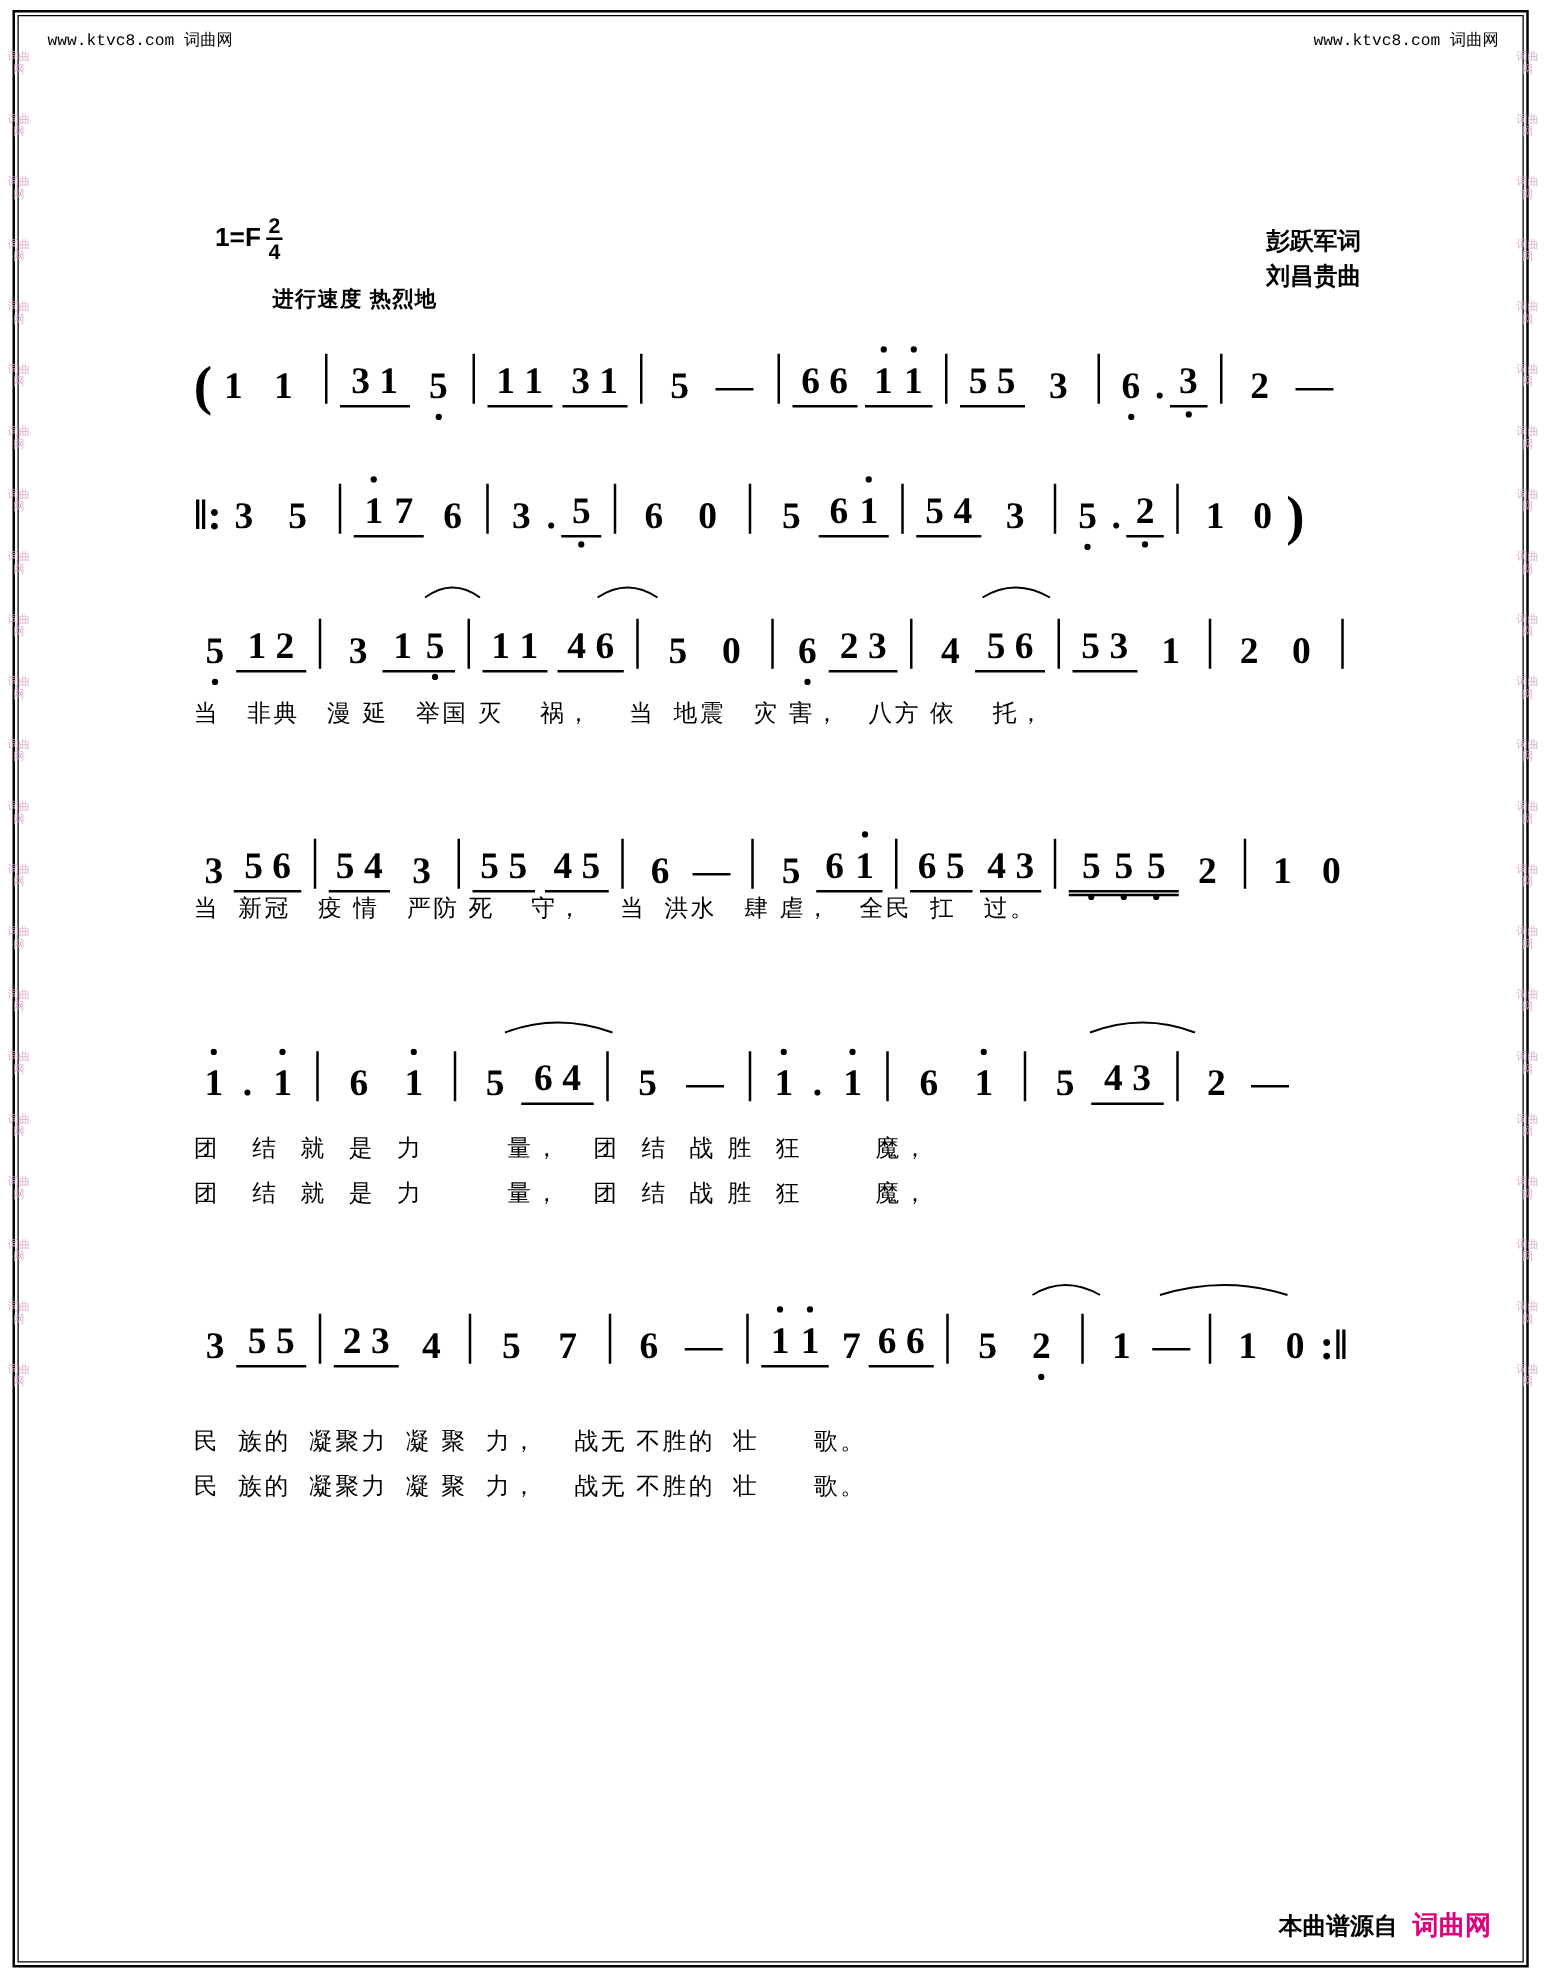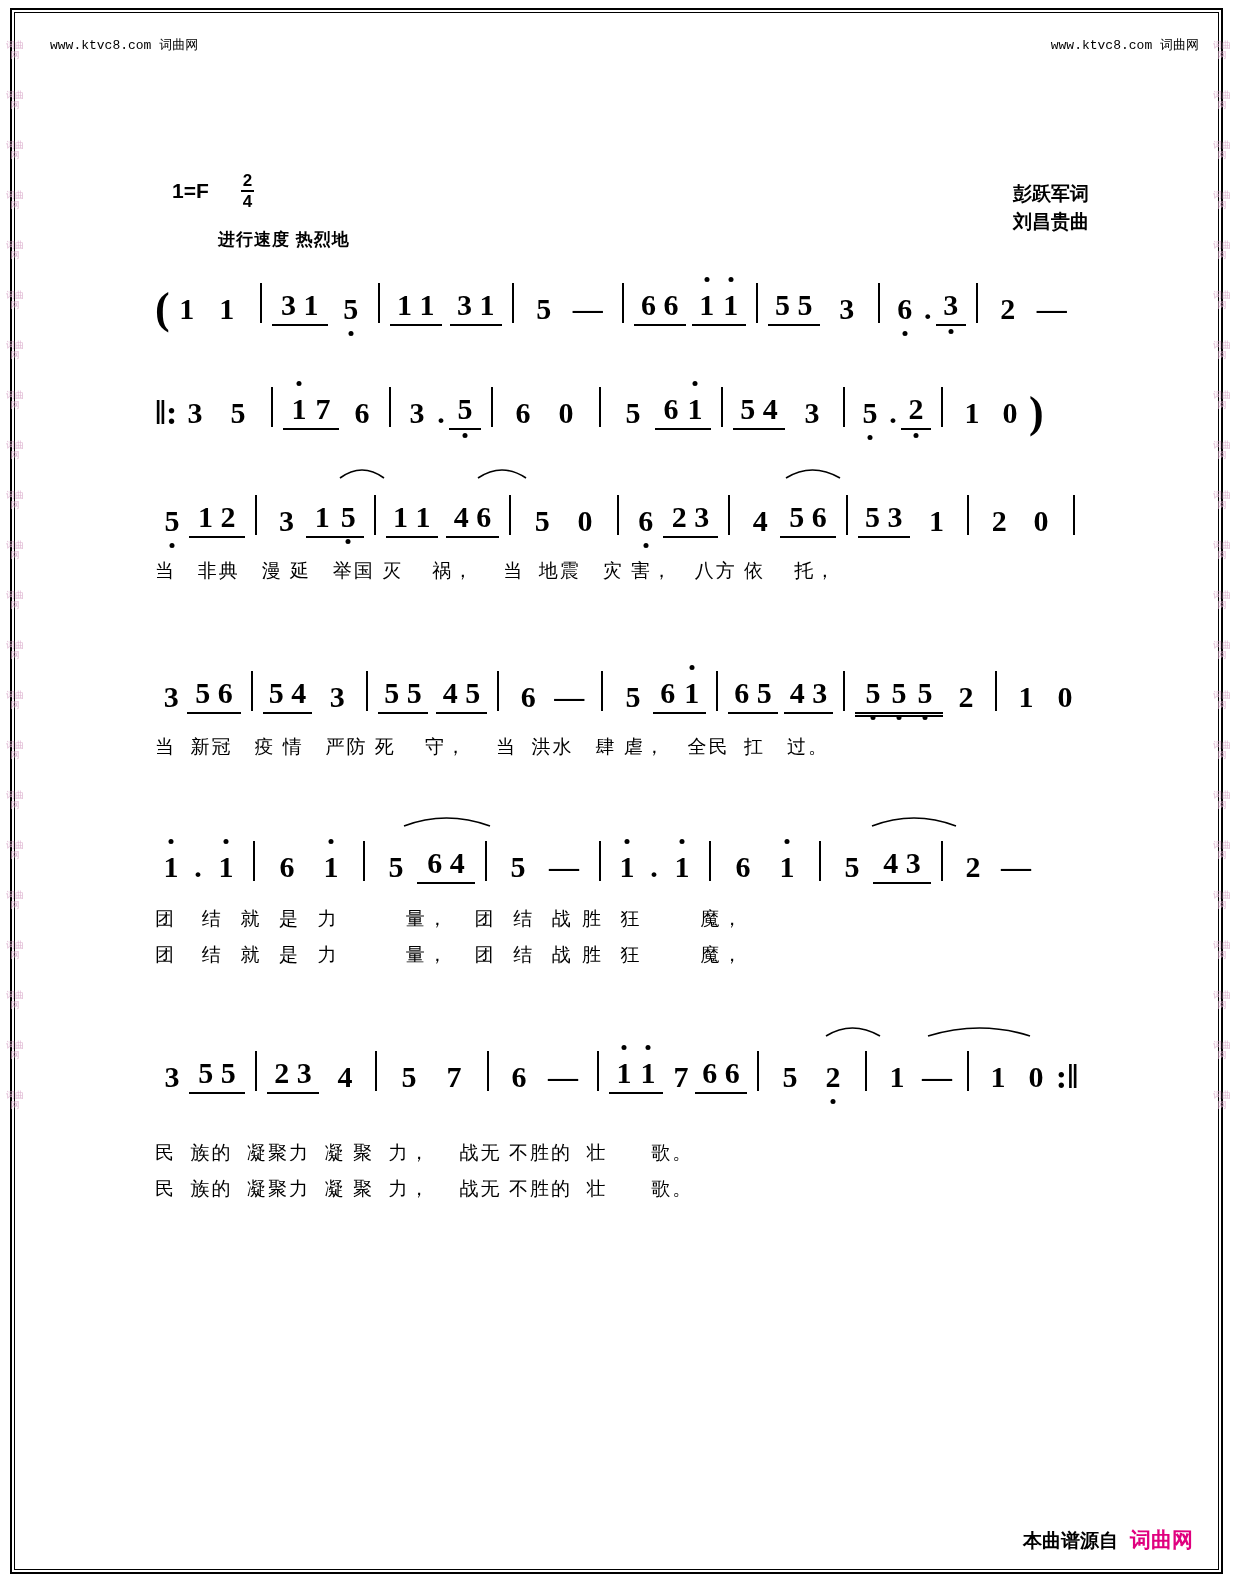--- a/index.html
+++ b/index.html
@@ -58,26 +58,25 @@
     line-height: 10px;
     color: #d8a6c8;
     text-align: center;
     font-family: "Liberation Sans", sans-serif;
     opacity: 0.85;
   }
 
   
   .url {
     position: absolute;
-    top: 36px;
+    top: 23px;
     font-family: "Liberation Mono", monospace;
     font-size: 13px;
     letter-spacing: 0px;
     white-space: nowrap;
-    margin-left: 12px;
   }
   .url .cn {
     font-family: "Liberation Sans", sans-serif;
     font-size: 13px;
   }
   .url-left { left: 38px; }
   .url-right { right: 38px; }
 
   
   .title {
@@ -93,21 +92,21 @@
   }
   .keysig {
     position: absolute;
     left: 172px;
     top: 172px;
     font-family: "Liberation Sans", sans-serif;
     font-size: 21px;
     font-weight: bold;
     display: flex;
     align-items: center;
-    gap: 32px;
+    gap: 4px;
   }
   .frac {
     display: inline-flex;
     flex-direction: column;
     align-items: center;
     line-height: 1;
     font-size: 17px;
     font-weight: bold;
   }
   .frac .num { border-bottom: 2px solid #000; padding: 0 2px 1px; }
@@ -418,21 +417,21 @@
       <span class="cell beam1" style="width:52px;margin-left:6px">4 3</span>
       <span class="barline"></span>
       <span class="cell beam2" style="width:92px">
         <span class="cell dot-under" style="width:26px">5</span><span class="cell dot-under" style="width:26px">5</span><span class="cell dot-under" style="width:26px">5</span>
       </span>
       <span class="cell" style="width:40px;margin-left:4px">2</span>
       <span class="barline"></span>
       <span class="cell" style="width:40px">1</span>
       <span class="cell" style="width:42px">0</span>
     </div>
-    <div class="lyrics" style="margin-top:20px;letter-spacing:2px">当  新冠   疫 情   严防 死    守，    当  洪水   肆 虐，   全民  扛   过。</div>
+    <div class="lyrics" style="letter-spacing:2px">当  新冠   疫 情   严防 死    守，    当  洪水   肆 虐，   全民  扛   过。</div>
   </div>
 
   <div class="system" style="top:830px;">
     <div class="notes">
       <span class="cell dot-over" style="width:32px">1</span>
       <span class="cell" style="width:22px">.</span>
       <span class="cell dot-over" style="width:34px">1</span>
       <span class="barline"></span>
       <span class="cell" style="width:44px">6</span>
       <span class="cell dot-over" style="width:44px">1</span>

